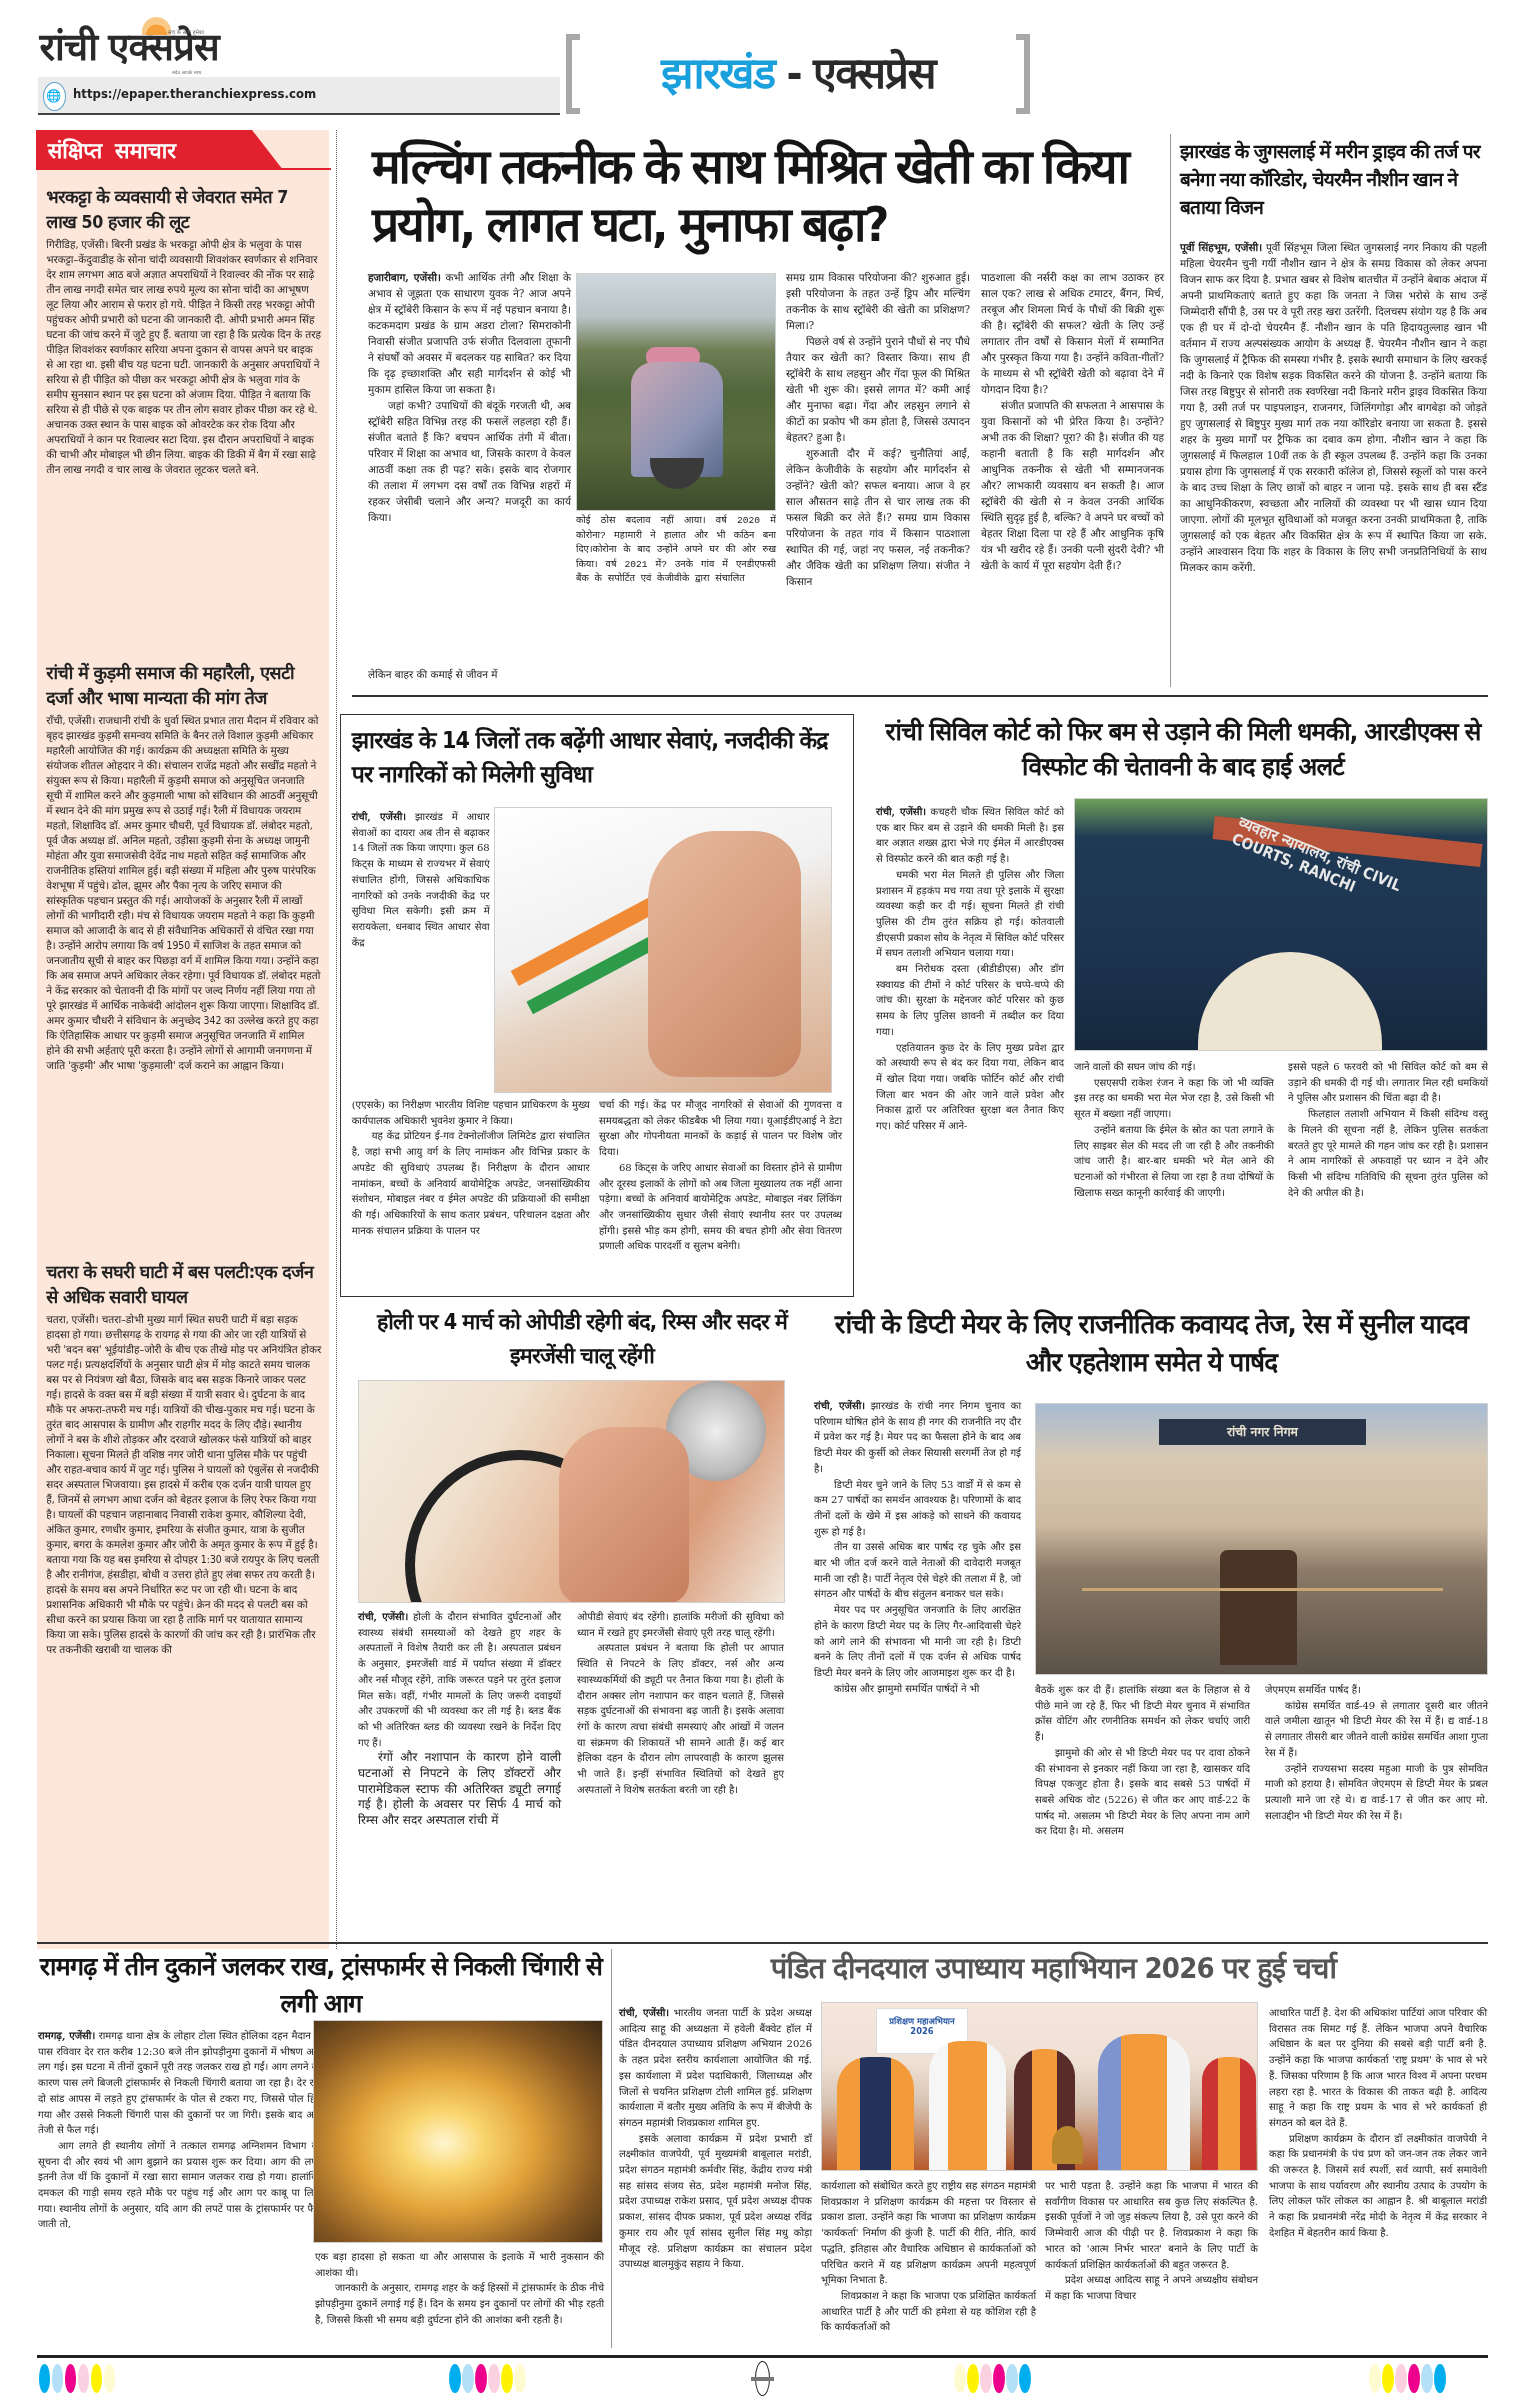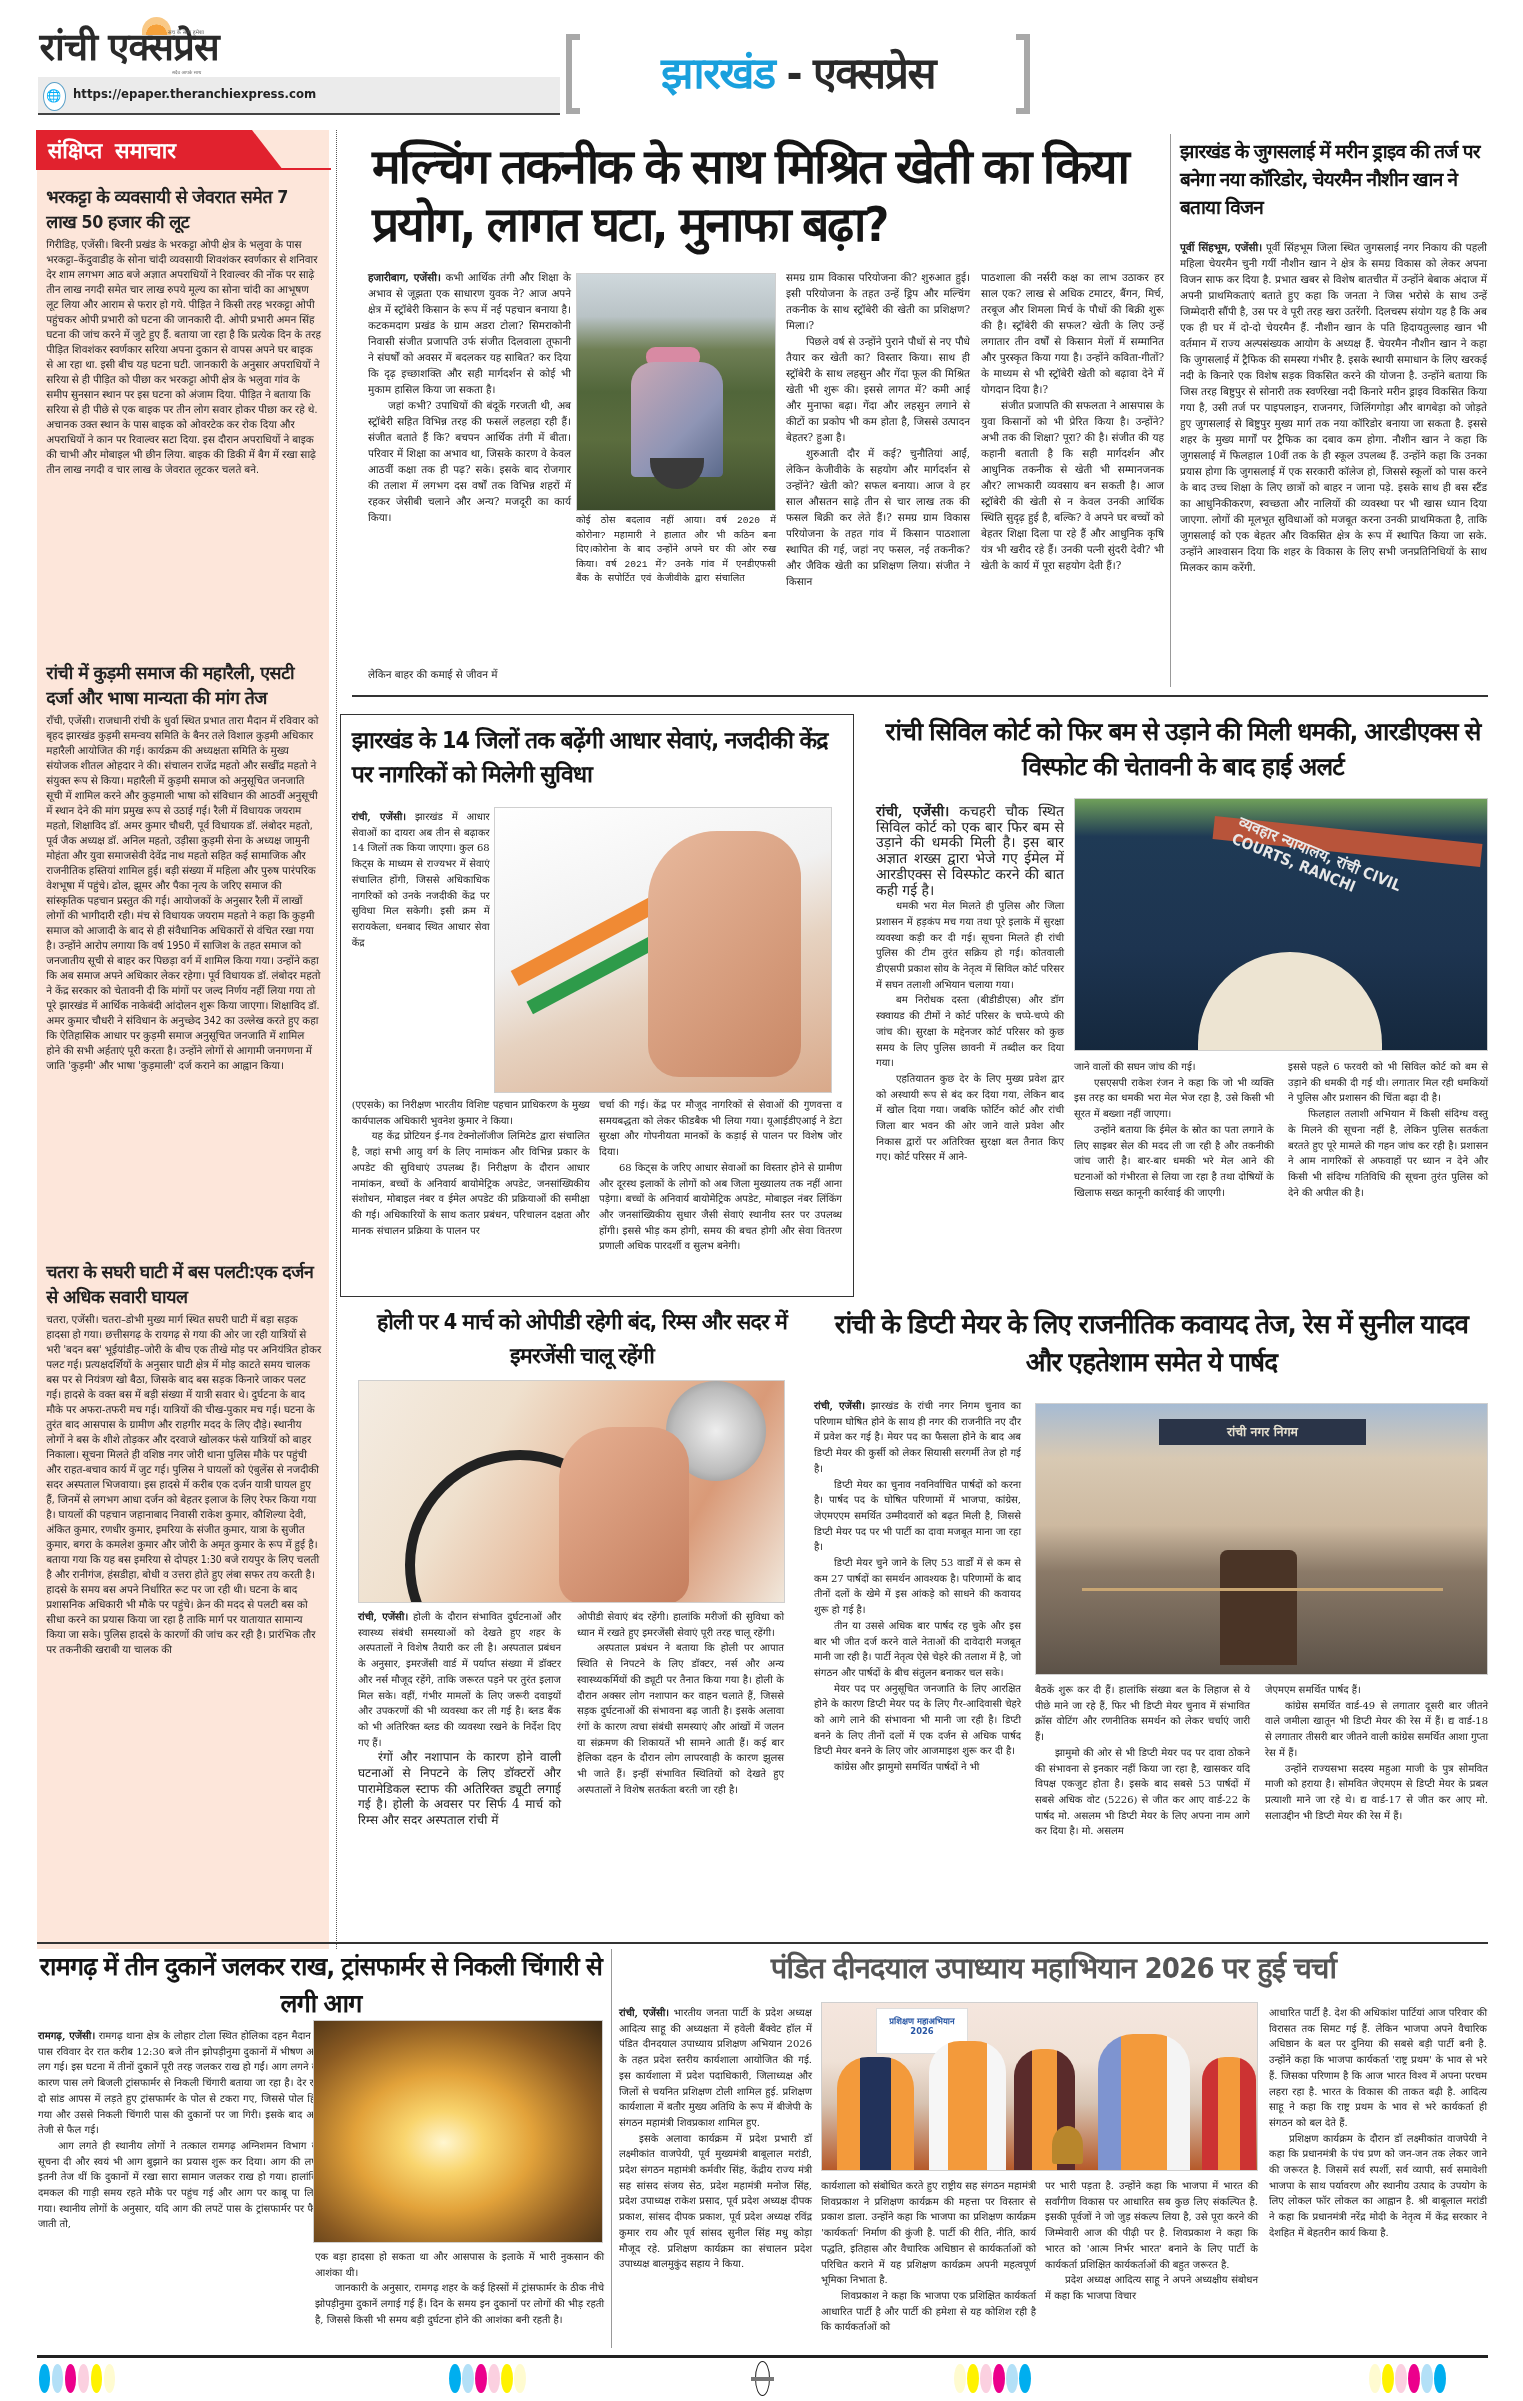--- a/index.html
+++ b/index.html
@@ -154,21 +154,21 @@
   <div class="abs" style="left:258px;top:382px;width:243px">
     <p class="body" style="font-size:10px;line-height:15.7px">चर्चा की गई। केंद्र पर मौजूद नागरिकों से सेवाओं की गुणवत्ता व समयबद्धता को लेकर फीडबैक भी लिया गया। यूआईडीएआई ने डेटा सुरक्षा और गोपनीयता मानकों के कड़ाई से पालन पर विशेष जोर दिया।</p>
     <p class="body" style="font-size:10px;line-height:15.7px">68 किट्स के जरिए आधार सेवाओं का विस्तार होने से ग्रामीण और दूरस्थ इलाकों के लोगों को अब जिला मुख्यालय तक नहीं आना पड़ेगा। बच्चों के अनिवार्य बायोमेट्रिक अपडेट, मोबाइल नंबर लिंकिंग और जनसांख्यिकीय सुधार जैसी सेवाएं स्थानीय स्तर पर उपलब्ध होंगी। इससे भीड़ कम होगी, समय की बचत होगी और सेवा वितरण प्रणाली अधिक पारदर्शी व सुलभ बनेगी।</p>
   </div>
 </div>
 
 <div class="abs" style="left:876px;top:714px;width:614px">
   <h2 class="hl" style="font-size:24.6px;line-height:35px;text-align:center">रांची सिविल कोर्ट को फिर बम से उड़ाने की मिली धमकी, आरडीएक्स से विस्फोट की चेतावनी के बाद हाई अलर्ट</h2>
 </div>
 <div class="abs" style="left:876px;top:804px;width:188px">
-  <p class="body" style="font-size:14px;line-height:15.7px"><span class="dl">रांची, एजेंसी।</span> <span>कचहरी चौक स्थित सिविल कोर्ट को एक बार फिर बम से उड़ाने की धमकी मिली है। इस बार अज्ञात शख्स द्वारा भेजे गए ईमेल में आरडीएक्स से विस्फोट करने की बात कही गई है।</span></p>
+  <p class="body" style="font-size:10px;line-height:15.7px"><span class="dl">रांची, एजेंसी।</span> <span>कचहरी चौक स्थित सिविल कोर्ट को एक बार फिर बम से उड़ाने की धमकी मिली है। इस बार अज्ञात शख्स द्वारा भेजे गए ईमेल में आरडीएक्स से विस्फोट करने की बात कही गई है।</span></p>
   <p class="body" style="font-size:10px;line-height:15.7px">धमकी भरा मेल मिलते ही पुलिस और जिला प्रशासन में हड़कंप मच गया तथा पूरे इलाके में सुरक्षा व्यवस्था कड़ी कर दी गई। सूचना मिलते ही रांची पुलिस की टीम तुरंत सक्रिय हो गई। कोतवाली डीएसपी प्रकाश सोय के नेतृत्व में सिविल कोर्ट परिसर में सघन तलाशी अभियान चलाया गया।</p>
   <p class="body" style="font-size:10px;line-height:15.7px">बम निरोधक दस्ता (बीडीडीएस) और डॉग स्क्वायड की टीमों ने कोर्ट परिसर के चप्पे-चप्पे की जांच की। सुरक्षा के मद्देनजर कोर्ट परिसर को कुछ समय के लिए पुलिस छावनी में तब्दील कर दिया गया।</p>
   <p class="body" style="font-size:10px;line-height:15.7px">एहतियातन कुछ देर के लिए मुख्य प्रवेश द्वार को अस्थायी रूप से बंद कर दिया गया, लेकिन बाद में खोल दिया गया। जबकि फोर्टिन कोर्ट और रांची जिला बार भवन की ओर जाने वाले प्रवेश और निकास द्वारों पर अतिरिक्त सुरक्षा बल तैनात किए गए। कोर्ट परिसर में आने-</p>
 </div>
 <div class="photo" style="left:1074px;top:798px;width:414px;height:253px;background:linear-gradient(180deg,#6fa05a 0%,#1f3a55 15%,#1d3450 60%,#15283d 100%)">
   <div class="abs" style="left:138px;top:31px;width:269px;height:23px;background:#b8543a;transform:rotate(6deg)"></div>
   <div class="abs" style="left:123px;top:153px;width:184px;height:123px;background:#ede4d2;border-radius:92px 92px 0 0"></div>
   <div class="abs" style="left:153px;top:54px;width:230px;color:#e8e8e8;font-size:15.3px;font-weight:bold;transform:rotate(22deg);font-family:'DejaVu Sans Condensed','DejaVu Sans',sans-serif">व्यवहार न्यायालय, रांची CIVIL COURTS, RANCHI</div>
 </div>
 <div class="abs" style="left:1074px;top:1059px;width:200px">
@@ -196,21 +196,20 @@
 <div class="abs" style="left:577px;top:1609px;width:207px">
   <p class="body" style="font-size:10px;line-height:15.7px">ओपीडी सेवाएं बंद रहेंगी। हालांकि मरीजों की सुविधा को ध्यान में रखते हुए इमरजेंसी सेवाएं पूरी तरह चालू रहेंगी।</p>
   <p class="body" style="font-size:10px;line-height:15.7px">अस्पताल प्रबंधन ने बताया कि होली पर आपात स्थिति से निपटने के लिए डॉक्टर, नर्स और अन्य स्वास्थ्यकर्मियों की ड्यूटी पर तैनात किया गया है। होली के दौरान अक्सर लोग नशापान कर वाहन चलाते हैं, जिससे सड़क दुर्घटनाओं की संभावना बढ़ जाती है। इसके अलावा रंगों के कारण त्वचा संबंधी समस्याएं और आंखों में जलन या संक्रमण की शिकायतें भी सामने आती हैं। कई बार हेलिका दहन के दौरान लोग लापरवाही के कारण झुलस भी जाते हैं। इन्हीं संभावित स्थितियों को देखते हुए अस्पतालों ने विशेष सतर्कता बरती जा रही है।</p>
 </div>
 
 <div class="abs" style="left:814px;top:1305px;width:675px">
   <h2 class="hl" style="font-size:26px;line-height:38px;text-align:center">रांची के डिप्टी मेयर के लिए राजनीतिक कवायद तेज, रेस में सुनील यादव और एहतेशाम समेत ये पार्षद</h2>
 </div>
 <div class="abs" style="left:814px;top:1398px;width:207px">
   <p class="body" style="font-size:10px;line-height:15.7px"><span class="dl">रांची, एजेंसी।</span> <span>झारखंड के रांची नगर निगम चुनाव का परिणाम घोषित होने के साथ ही नगर की राजनीति नए दौर में प्रवेश कर गई है। मेयर पद का फैसला होने के बाद अब डिप्टी मेयर की कुर्सी को लेकर सियासी सरगर्मी तेज हो गई है।</span></p>
-  <p class="body" style="font-size:10px;line-height:15.7px">डिप्टी मेयर का चुनाव नवनिर्वाचित पार्षदों को करना है। पार्षद पद के घोषित परिणामों में भाजपा, कांग्रेस, जेएमएएम समर्थित उम्मीदवारों को बढ़त मिली है, जिससे डिप्टी मेयर पद पर भी पार्टी का दावा मजबूत माना जा रहा है।</p>
   <p class="body" style="font-size:10px;line-height:15.7px">डिप्टी मेयर चुने जाने के लिए 53 वार्डों में से कम से कम 27 पार्षदों का समर्थन आवश्यक है। परिणामों के बाद तीनों दलों के खेमे में इस आंकड़े को साधने की कवायद शुरू हो गई है।</p>
   <p class="body" style="font-size:10px;line-height:15.7px">तीन या उससे अधिक बार पार्षद रह चुके और इस बार भी जीत दर्ज करने वाले नेताओं की दावेदारी मजबूत मानी जा रही है। पार्टी नेतृत्व ऐसे चेहरे की तलाश में है, जो संगठन और पार्षदों के बीच संतुलन बनाकर चल सके।</p>
   <p class="body" style="font-size:10px;line-height:15.7px">मेयर पद पर अनुसूचित जनजाति के लिए आरक्षित होने के कारण डिप्टी मेयर पद के लिए गैर-आदिवासी चेहरे को आगे लाने की संभावना भी मानी जा रही है। डिप्टी बनने के लिए तीनों दलों में एक दर्जन से अधिक पार्षद डिप्टी मेयर बनने के लिए जोर आजमाइश शुरू कर दी है।</p>
   <p class="body" style="font-size:10px;line-height:15.7px">कांग्रेस और झामुमो समर्थित पार्षदों ने भी</p>
 </div>
 <div class="photo" style="left:1035px;top:1403px;width:453px;height:272px;background:linear-gradient(180deg,#a6bbd3 0%,#d8c9b3 20%,#cdb9a0 45%,#8b7a68 62%,#5c5248 100%)">
   <div class="abs" style="left:123px;top:15.3px;width:207px;height:26px;background:#2a3448;color:#e6e0cf;font-size:12.3px;text-align:center;line-height:26px;font-weight:bold">रांची नगर निगम</div>
   <div class="abs" style="left:184px;top:146px;width:77px;height:115px;background:#4a3426;border-radius:7.7px 7.7px 0 0"></div>
   <div class="abs" style="left:46px;top:184px;width:361px;height:3.1px;background:#c9a673"></div>
 </div>

